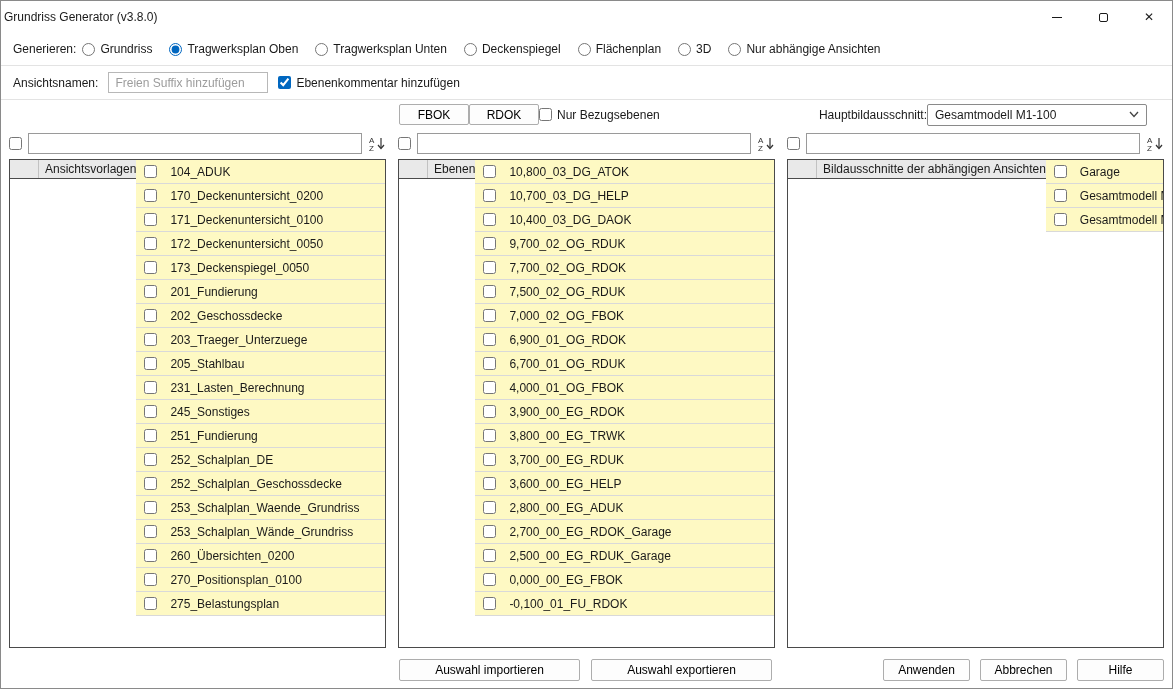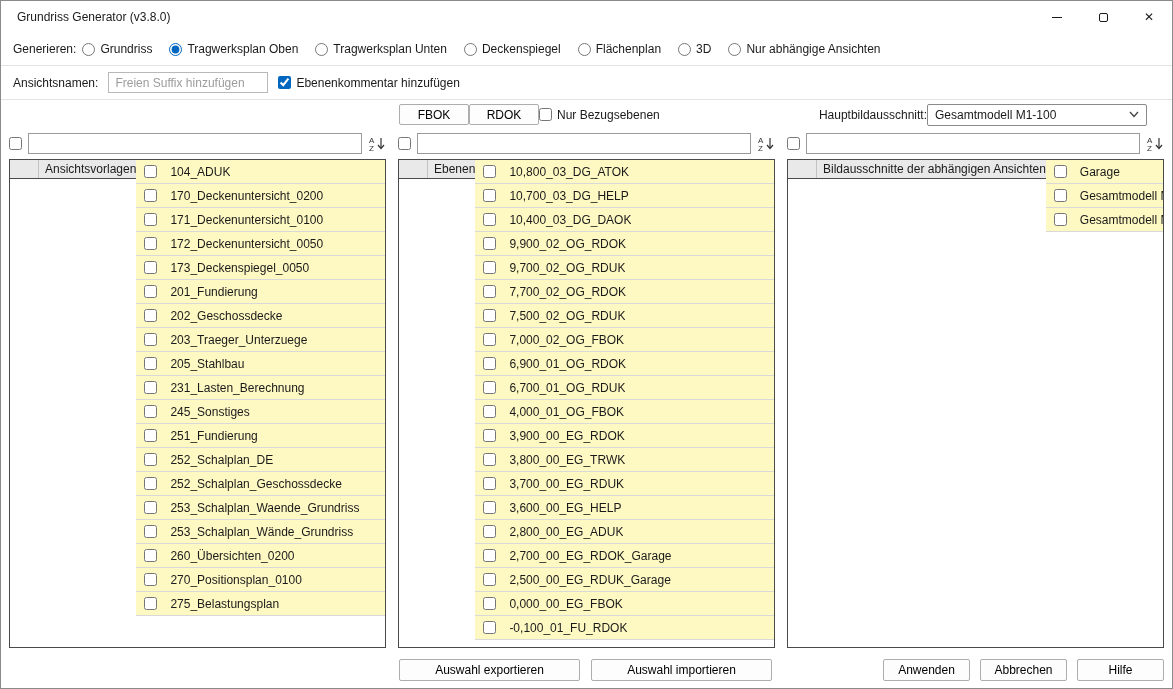--- a/index.html
+++ b/index.html
@@ -11,21 +11,21 @@
     background: #e8e8e8;
   }
   .window {
     width: 1173px; height: 689px;
     background: #ffffff;
     border: 1px solid #8a8a8a;
     display: flex; flex-direction: column;
   }
 
   
-  .titlebar { height: 32px; flex: none; display: flex; align-items: center; padding-left: 16px; background: #ffffff; }
+  .titlebar { height: 32px; flex: none; display: flex; align-items: center; padding-left: 3px; background: #ffffff; }
   .title { font-size: 12px; }
   .win-controls { margin-left: auto; display: flex; height: 100%; }
   .wbtn { width: 46px; height: 100%; display: flex; align-items: center; justify-content: center; cursor: default; }
   .glyph-min { width: 10px; height: 1px; background: #1a1a1a; display: block; }
   .glyph-max { width: 9px; height: 9px; border: 1px solid #1a1a1a; border-radius: 2px; display: block; }
   .glyph-close { font-size: 12px; line-height: 1; }
 
   
   .gen-row { height: 33px; flex: none; display: flex; align-items: center; gap: 6px; padding: 0 12px; border-bottom: 1px solid #e3e3e3; }
   .radio-group { display: flex; align-items: center; gap: 17px; }
@@ -329,26 +329,20 @@
             <div class="lrow">
               <span class="cbcell">
                 <input type="checkbox" style="">
               </span>
               <span class="ltext">10,400_03_DG_DAOK</span>
             </div>
             <div class="lrow">
               <span class="cbcell">
                 <input type="checkbox" style="">
               </span>
-              <span class="ltext">9,900_02_OG_RDOK</span>
-            </div>
-            <div class="lrow">
-              <span class="cbcell">
-                <input type="checkbox" style="">
-              </span>
               <span class="ltext">9,700_02_OG_RDUK</span>
             </div>
             <div class="lrow">
               <span class="cbcell">
                 <input type="checkbox" style="">
               </span>
               <span class="ltext">7,700_02_OG_RDOK</span>
             </div>
             <div class="lrow">
               <span class="cbcell">
@@ -476,22 +470,22 @@
               <span class="ltext">Gesamtmodell M1-100</span>
             </div>
           </div>
       </div>
     </div>
 
   </div>
 
   <div class="footer">
     <div class="fcenter">
+      <button class="btn fbtn">Auswahl importieren</button>
       <button class="btn fbtn">Auswahl exportieren</button>
-      <button class="btn fbtn">Auswahl importieren</button>
     </div>
     <div class="fright">
       <button class="btn fbtn2">Anwenden</button>
       <button class="btn fbtn2">Abbrechen</button>
       <button class="btn fbtn2">Hilfe</button>
     </div>
   </div>
 
 </div>
 

